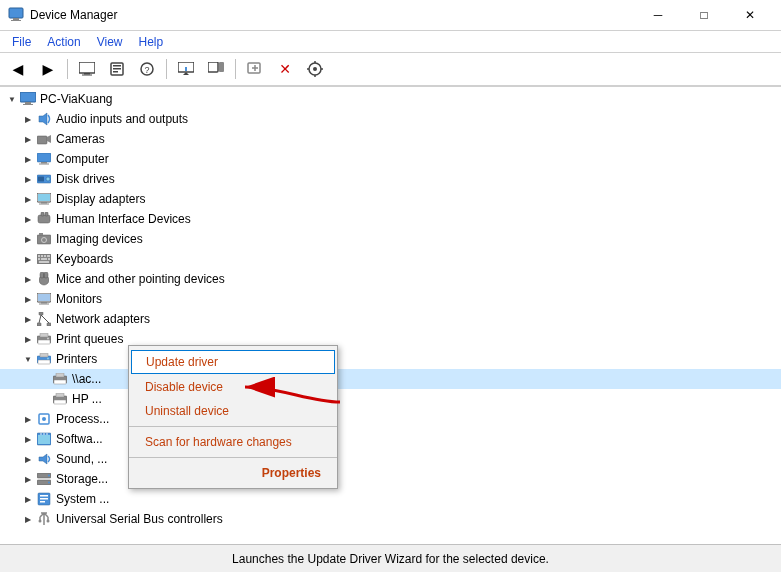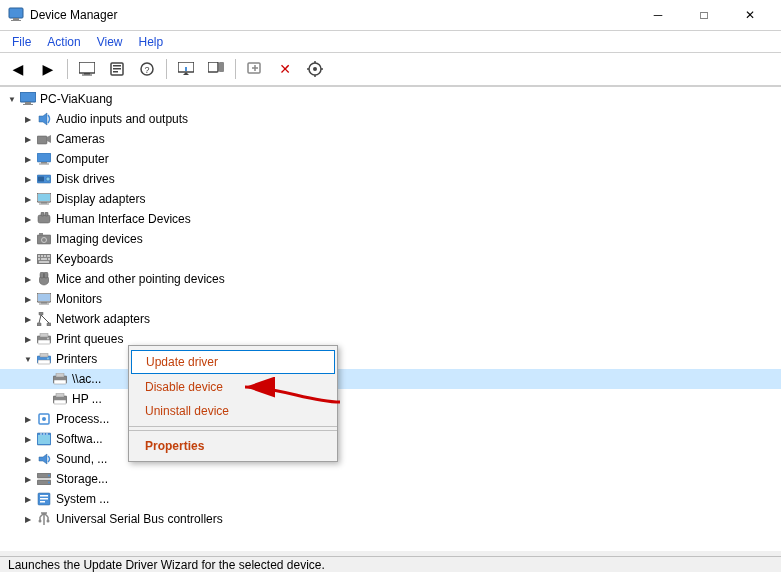--- a/index.html
+++ b/index.html
@@ -174,45 +174,47 @@
       margin: 1px 2px;
       padding: 4px 14px;
     }
     .ctx-separator {
       height: 1px;
       background: #c0c0c0;
       margin: 3px 0;
     }
     .ctx-bold {
       font-weight: bold;
+      text-align: right;
     }
 
     
     .arrow-annotation {
       position: absolute;
       left: 230px;
       top: 285px;
       z-index: 200;
       pointer-events: none;
     }
 
     
     .status-bar {
-      height: 16px;
+      height: 28px;
       background: #f0f0f0;
       border-top: 1px solid #c0c0c0;
       display: flex;
       align-items: center;
       padding: 0 8px;
       font-size: 12px;
       color: #000;
       position: absolute;
       bottom: 0;
       left: 0;
       right: 0;
+      justify-content: center;
     }
 
     
     .tree-container::-webkit-scrollbar { width: 12px; }
     .tree-container::-webkit-scrollbar-track { background: #f0f0f0; }
     .tree-container::-webkit-scrollbar-thumb { background: #c0c0c0; border: 2px solid #f0f0f0; }
   </style>
 </head>
 <body>
 
@@ -600,20 +602,21 @@
     </div>
 
 
   </div>
 
   <div class="context-menu">
     <div class="ctx-item highlighted">Update driver</div>
     <div class="ctx-item">Disable device</div>
     <div class="ctx-item">Uninstall device</div>
     <div class="ctx-separator"></div>
+    <div class="ctx-item">Scan for hardware changes</div>
     <div class="ctx-separator"></div>
     <div class="ctx-item ctx-bold">Properties</div>
   </div>
 
   <div class="arrow-annotation">
     <svg width="120" height="60" viewBox="0 0 120 60">
 
       <defs>
         <marker id="arrowhead" markerWidth="10" markerHeight="7" refX="10" refY="3.5" orient="auto">
           <polygon points="0 0, 10 3.5, 0 7" fill="#cc0000"></polygon>

